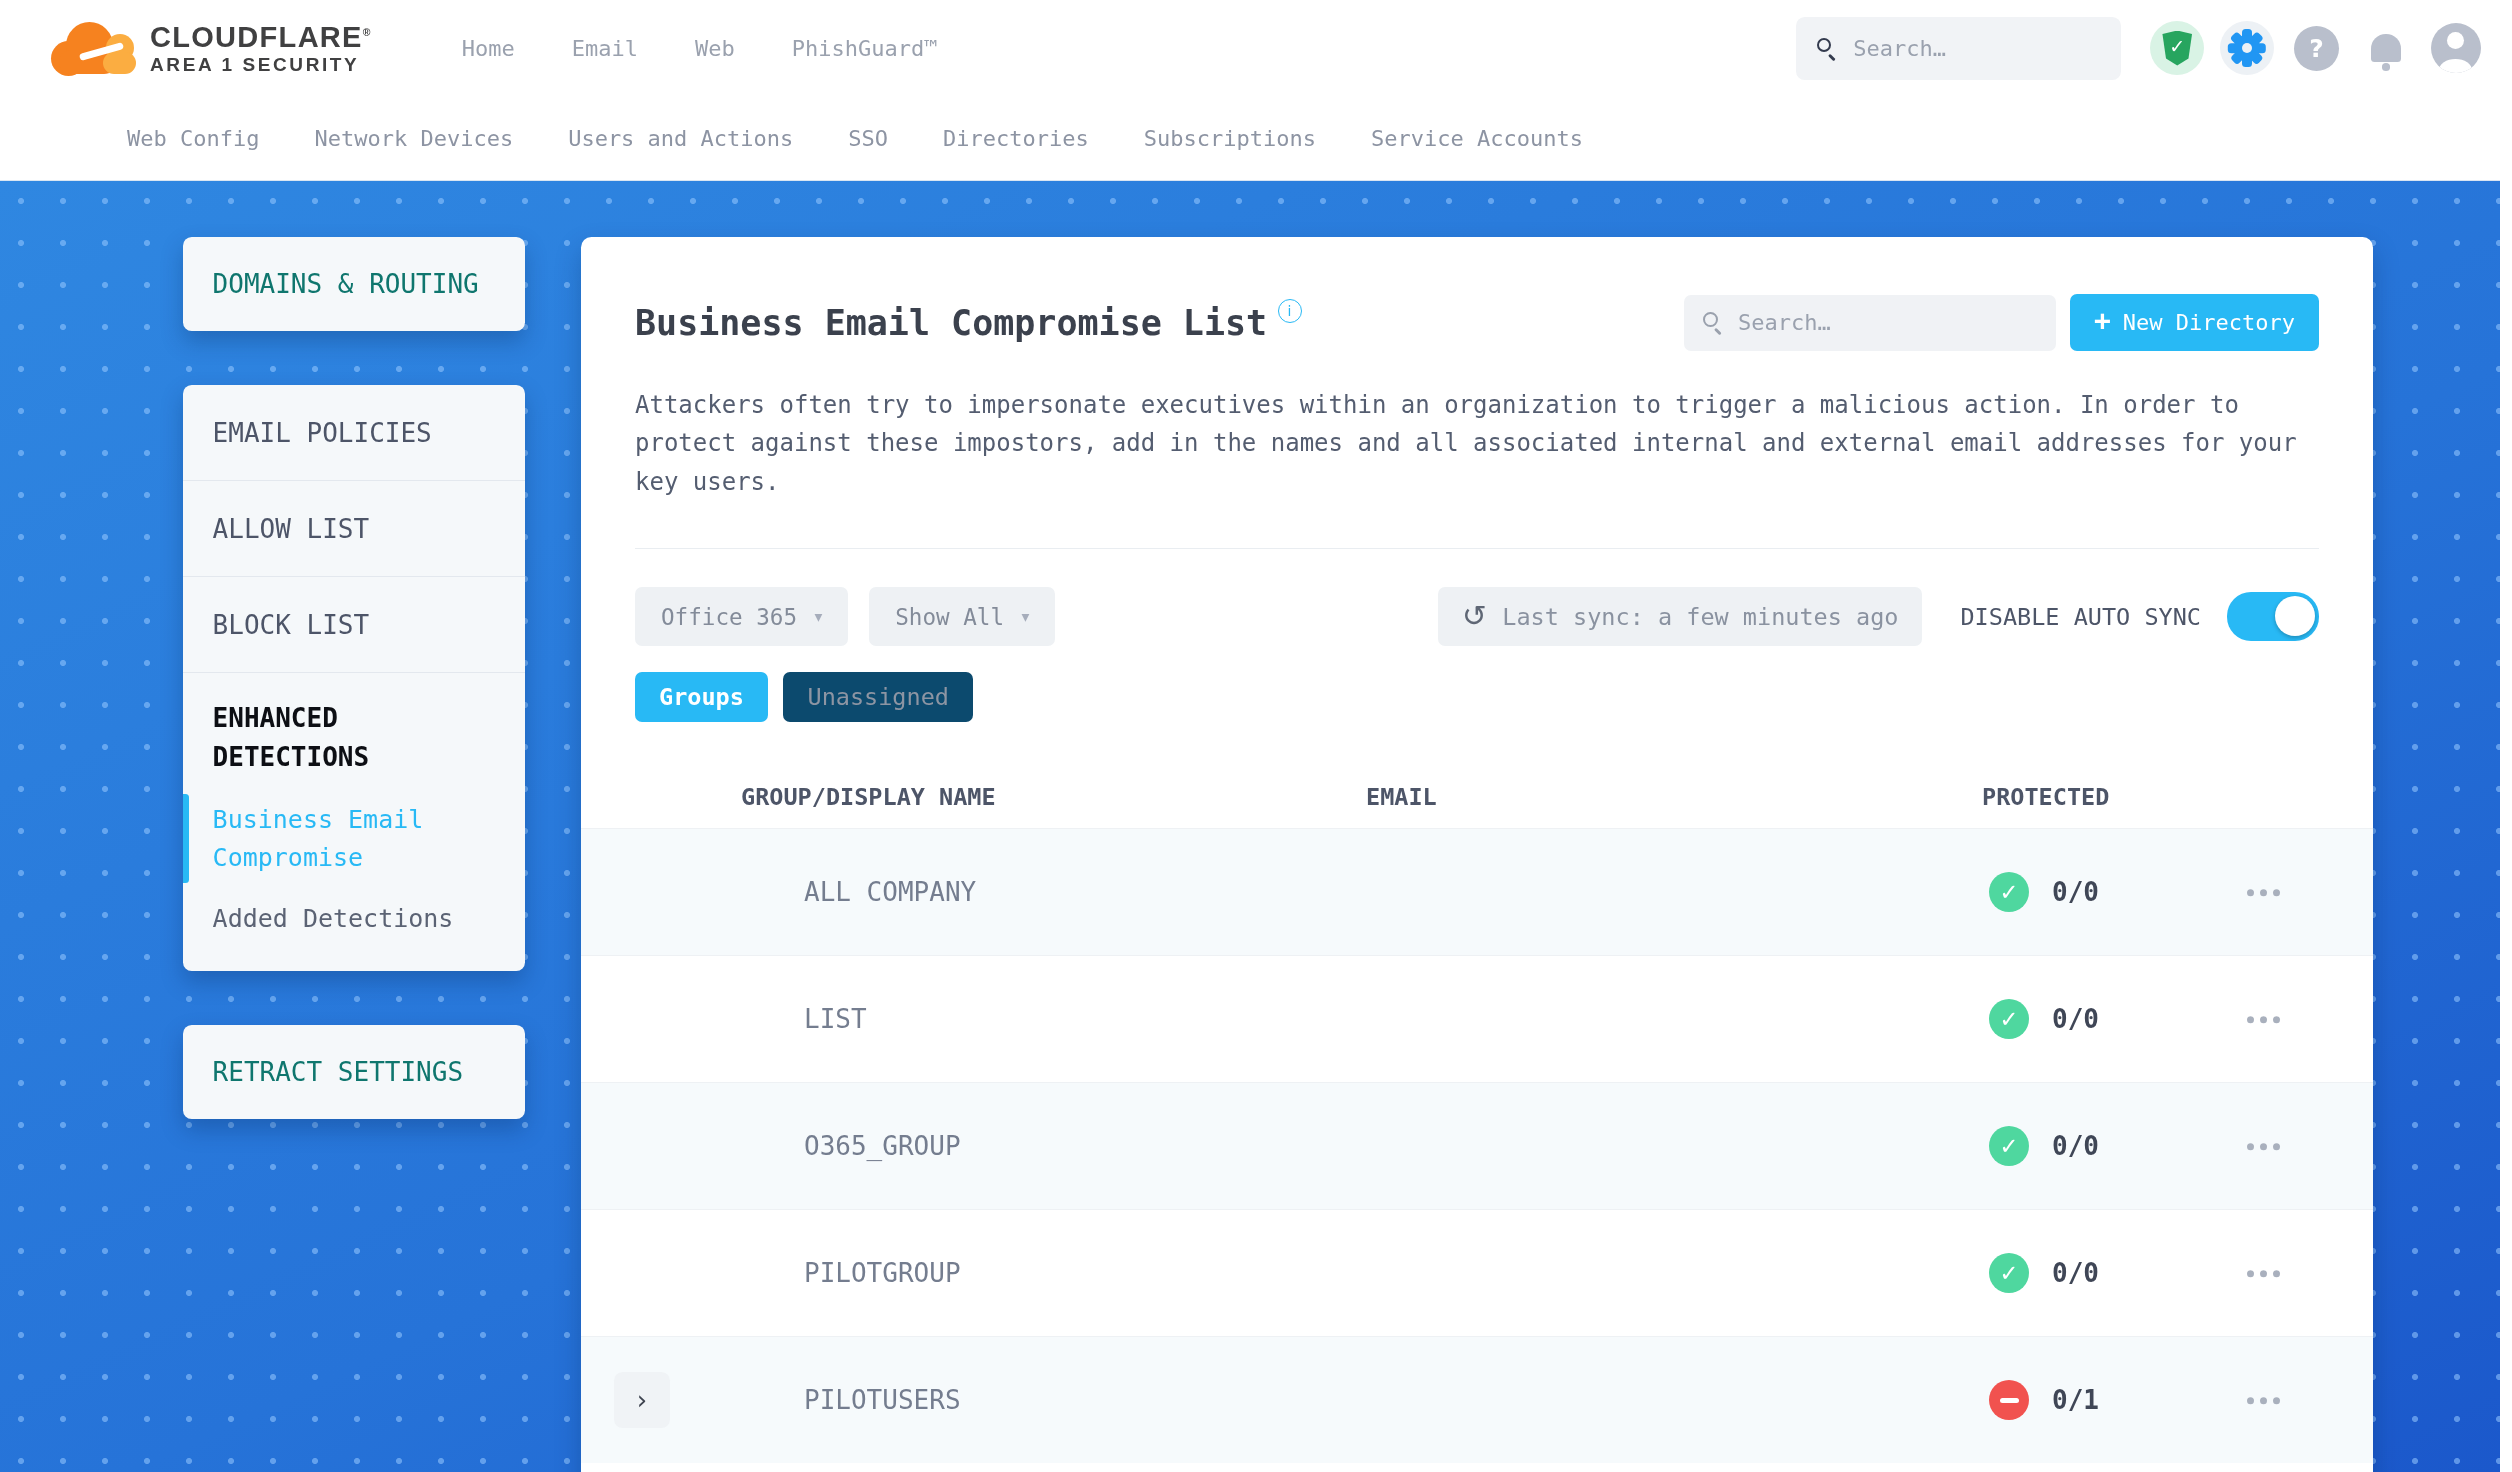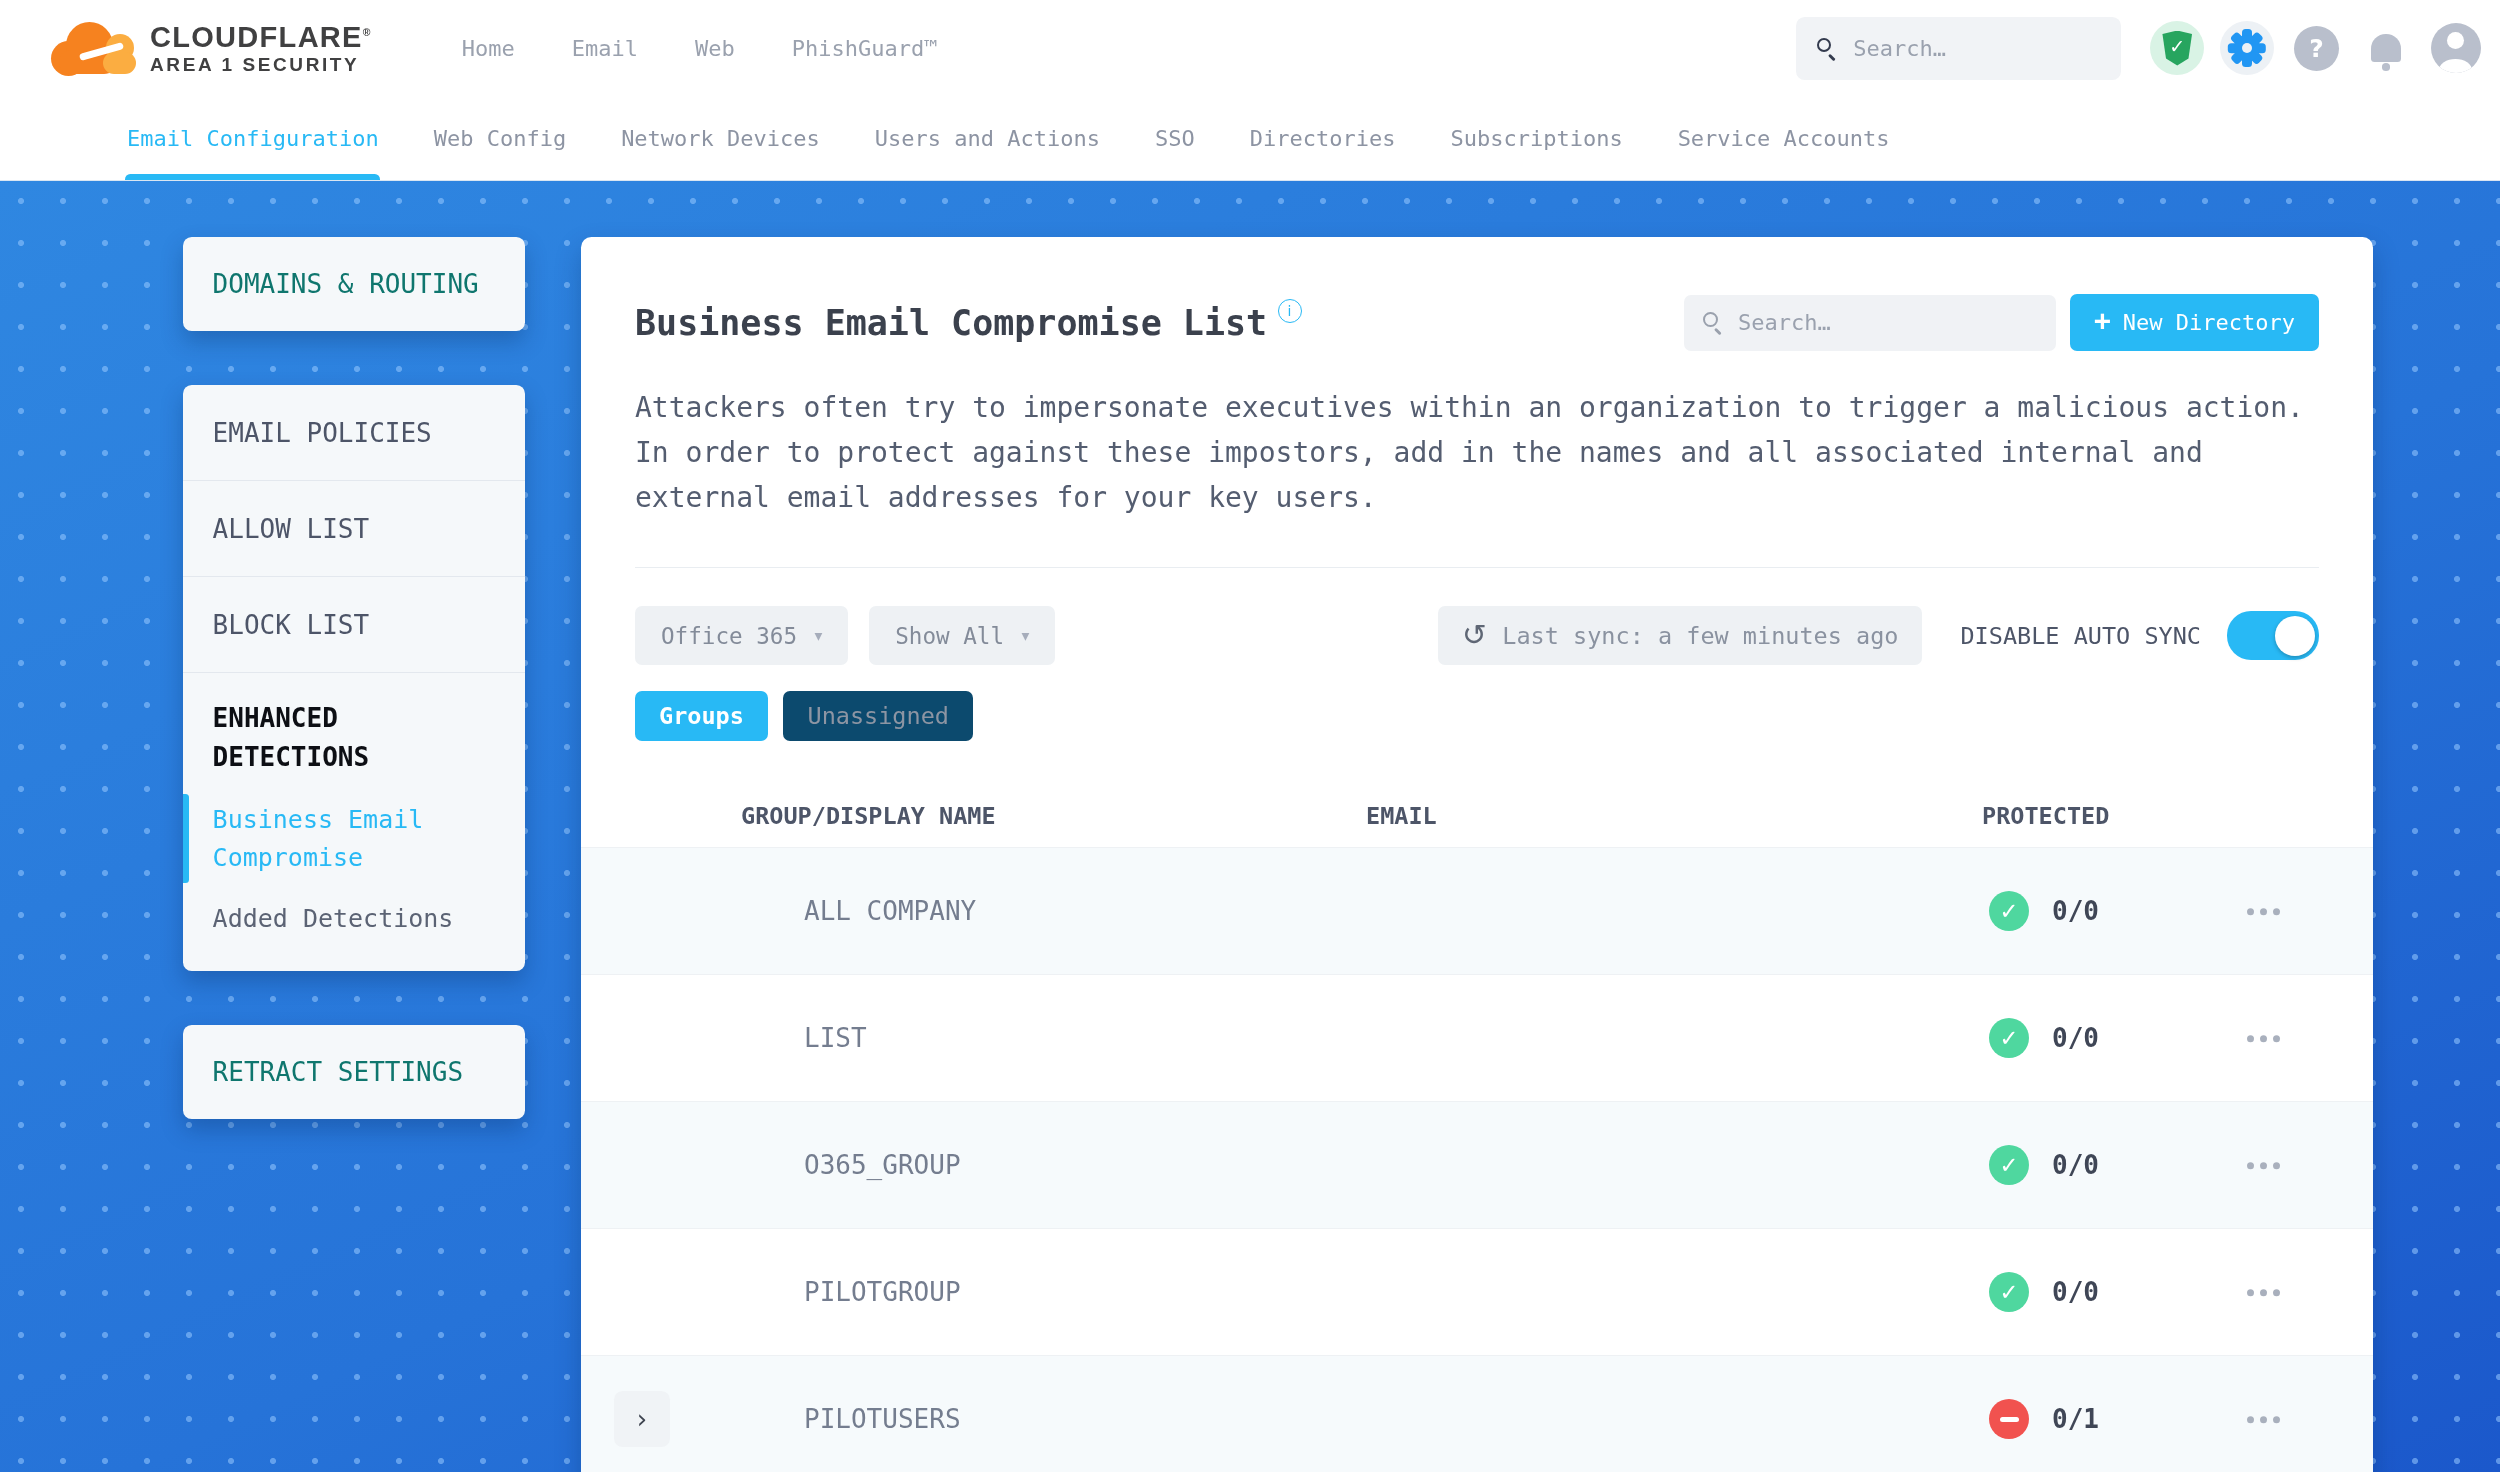--- a/index.html
+++ b/index.html
@@ -75,21 +75,21 @@
   
   .main-card { position:absolute; left:581px; top:57px; width:1792px; height:1391px; background:#fff; border-radius:10.4px; box-shadow:0 12px 26px rgba(8,40,90,.28); }
   .card-inner { padding:57px 54px 0; }
   .card-head { display:flex; align-items:center; }
   .page-title { font-size:35px; font-weight:bold; color:#3b414d; }
   .info-badge { width:24px; height:24px; border:1.7px solid #28b9f5; border-radius:50%; color:#28b9f5; font-size:14px; display:flex; align-items:center; justify-content:center; margin:-22.6px 0 0 10.4px; cursor:pointer; font-family:"DejaVu Sans", sans-serif; }
   .head-right { margin-left:auto; display:flex; align-items:center; gap:14px; }
   .card-search { width:372px; height:56px; background:#f0f2f5; border-radius:7px; display:flex; align-items:center; gap:14px; padding:0 19px; }
   .new-dir-btn { height:57px; background:#28b9f5; border:none; border-radius:7px; color:#fff; font:inherit; font-size:22px; display:flex; align-items:center; gap:12px; padding:0 24px; cursor:pointer; }
   .new-dir-btn .plus { font-size:28px; font-weight:bold; line-height:1; margin-top:-2.6px; }
-  .desc { margin-top:35px; font-size:28px; line-height:1.6; color:#545d70; max-width:1686px; }
+  .desc { margin-top:35px; font-size:24px; line-height:1.6; color:#545d70; max-width:1686px; }
   .hr { margin-top:47px; border-top:0.9px solid #e9edf1; }
   .filters { margin-top:38px; display:flex; align-items:center;text-align:right; }
   .pill { height:59px; background:#eef1f4; border-radius:7px; display:flex; align-items:center; gap:17.4px; padding:0 26px; font-size:22.6px; color:#838b99; cursor:pointer; }
   .pill + .pill { margin-left:21px; }
   .pill .chev { font-size:15.6px; color:#a6adbb; font-family:"DejaVu Sans", sans-serif; }
   .filters-right { margin-left:auto; display:flex; align-items:center; }
   .sync-pill { height:59px; background:#eef1f4; border-radius:7px; display:flex; align-items:center; gap:15.6px; padding:0 24px; font-size:23.5px; color:#8a92a0; cursor:pointer; }
   .sync-glyph { font-size:29.6px; color:#5f6775; font-family:"DejaVu Sans", sans-serif; line-height:1; }
   .autosync-label { font-size:23.5px; color:#4d5568; margin:0 26px 0 38px; }
   .toggle { position:relative; width:92px; height:49px; border-radius:24px; background:#cfd6de; cursor:pointer; flex:none; }
@@ -184,21 +184,20 @@
             <span class="bell"></span>
           </span>
       </div>
       <div class="icon-circle">
         <span class="avatar"></span>
       </div>
     </div>
   </div>
 
   <div class="subnav">
-    <div class="tab active">Email Configuration</div>
     <div class="tab">Web Config</div>
     <div class="tab">Network Devices</div>
     <div class="tab">Users and Actions</div>
     <div class="tab">SSO</div>
     <div class="tab">Directories</div>
     <div class="tab">Subscriptions</div>
     <div class="tab">Service Accounts</div>
   </div>
 
   <div class="content">

